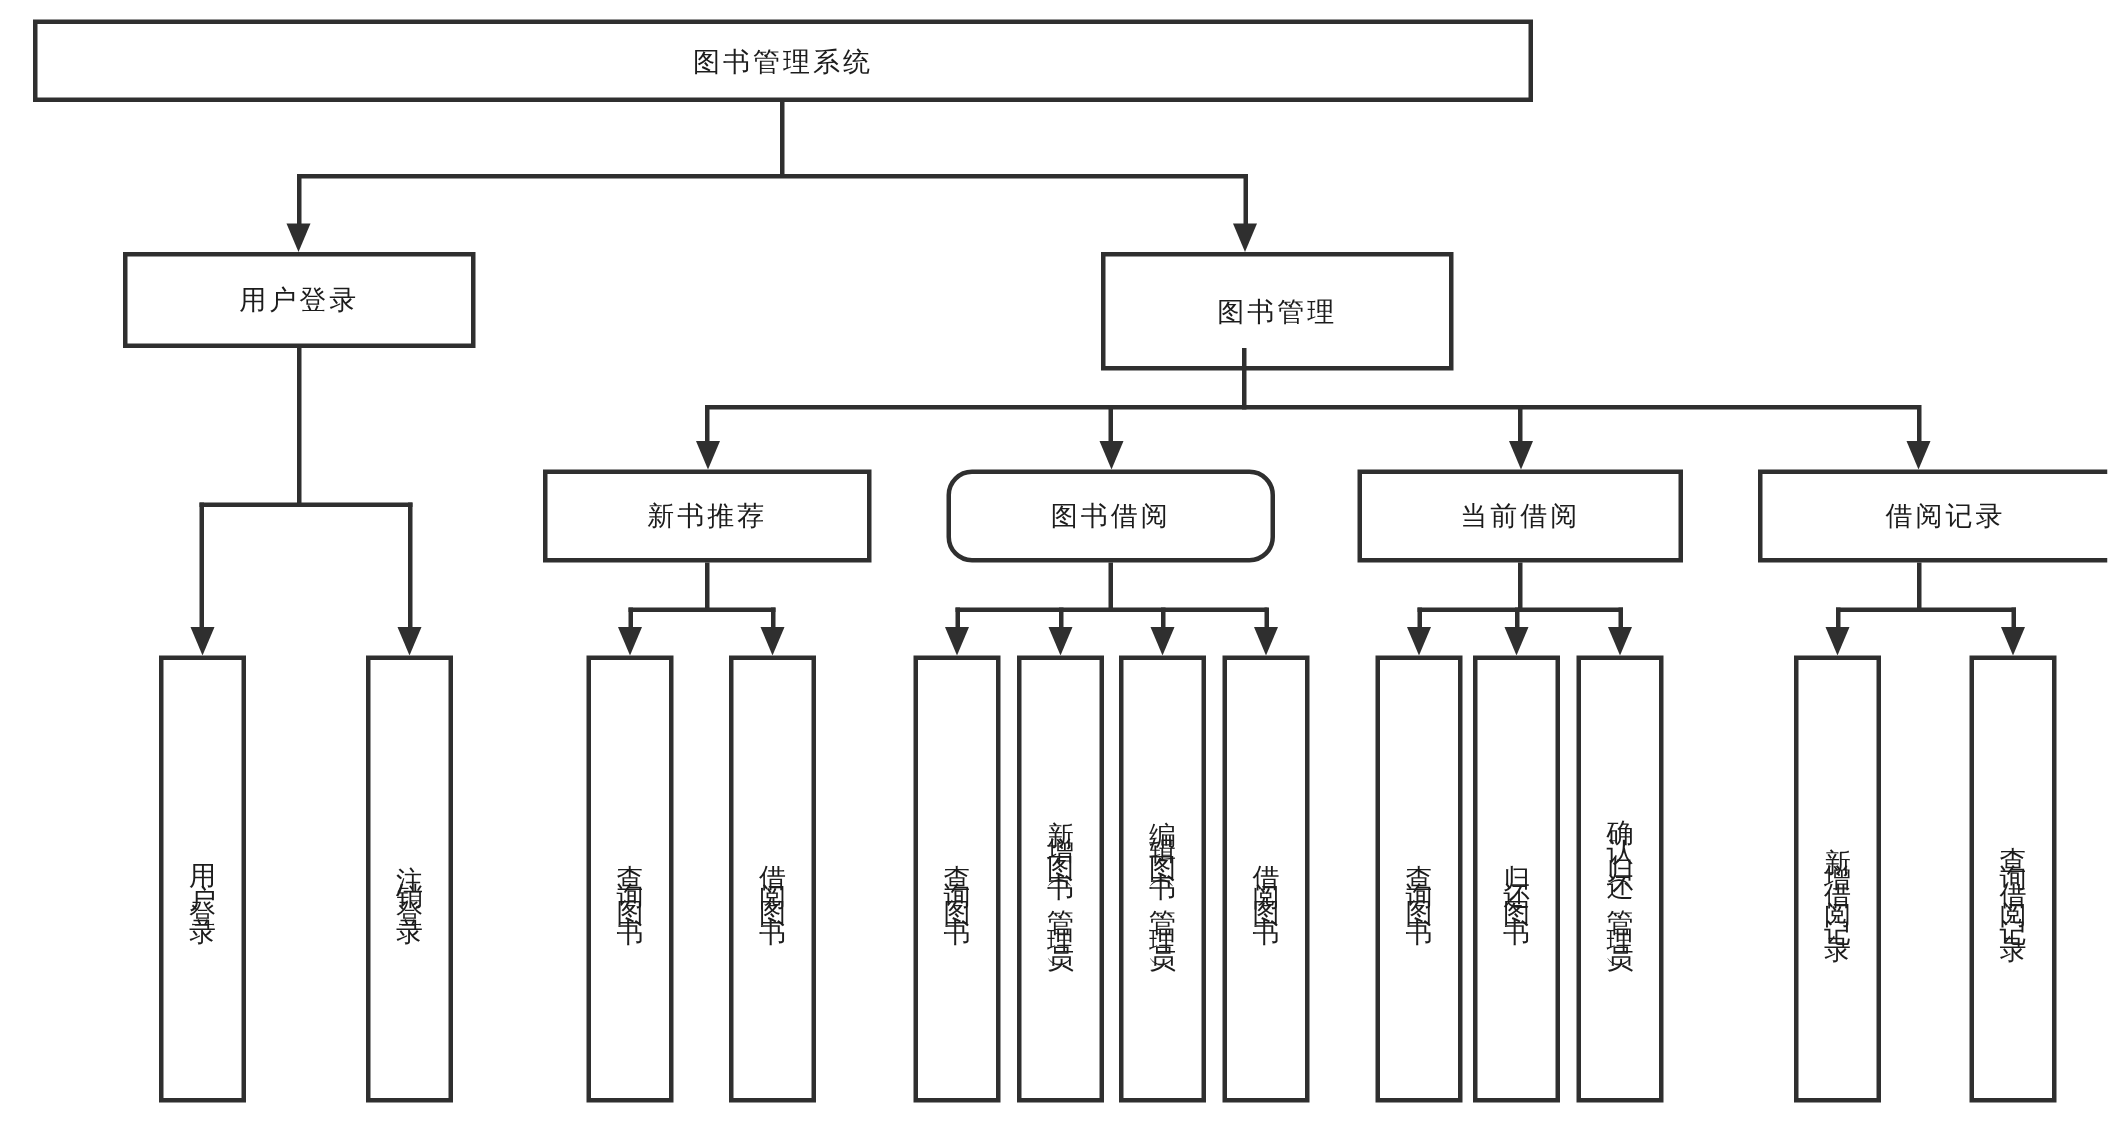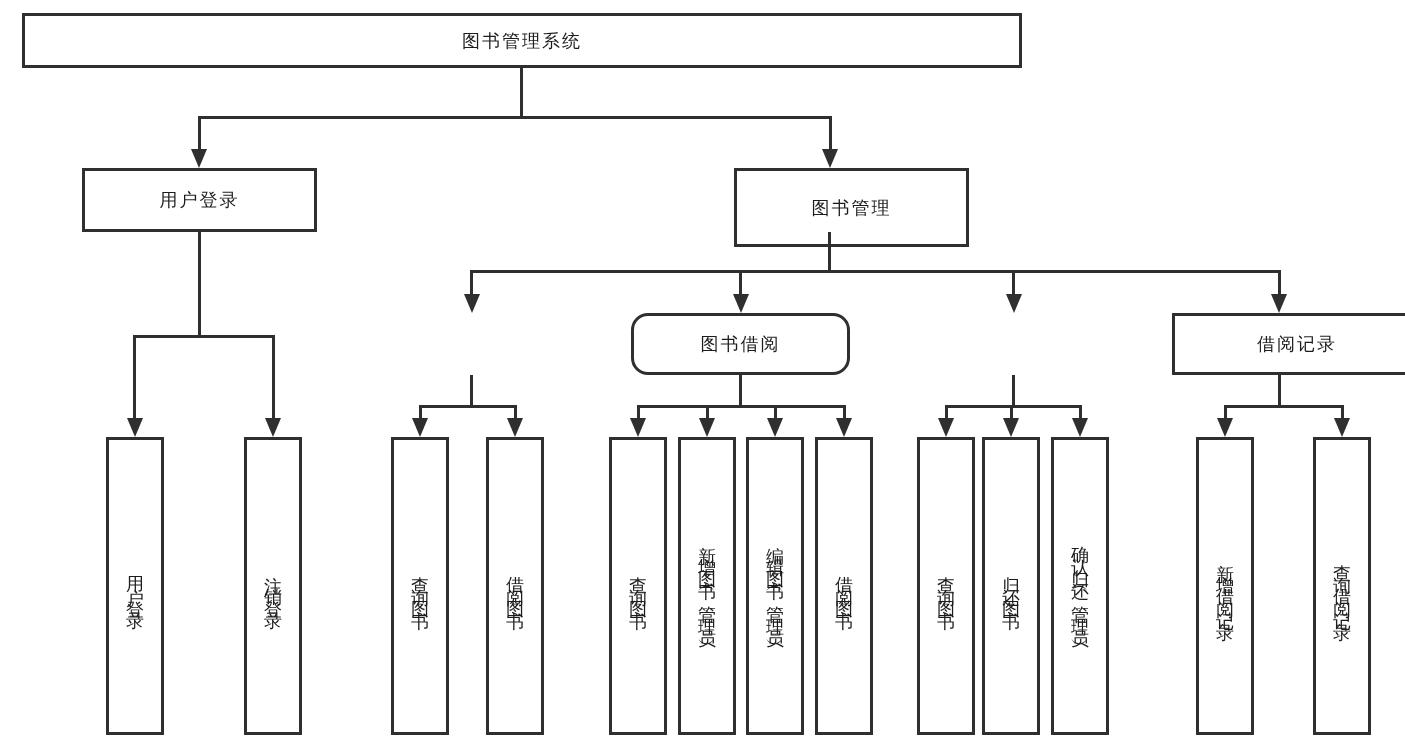--- a/index.html
+++ b/index.html
@@ -78,22 +78,28 @@
   <div class="hline" style="left:470px;top:270px;width:810px;"></div>
   <div class="vline" style="left:470px;top:270px;height:28px;"></div>
   <div class="arrow" style="left:464px;top:294px;"></div>
   <div class="vline" style="left:739px;top:270px;height:28px;"></div>
   <div class="arrow" style="left:733px;top:294px;"></div>
   <div class="vline" style="left:1012px;top:270px;height:28px;"></div>
   <div class="arrow" style="left:1006px;top:294px;"></div>
   <div class="vline" style="left:1278px;top:270px;height:28px;"></div>
   <div class="arrow" style="left:1271px;top:294px;"></div>
 
+  <div class="hbox" style="left:362px;top:313px;width:219px;height:62px;">
+    <span>新书推荐</span>
+  </div>
   <div class="hbox" style="left:631px;top:313px;width:219px;height:62px;border-radius:17px;">
     <span>图书借阅</span>
+  </div>
+  <div class="hbox" style="left:905px;top:313px;width:217px;height:62px;">
+    <span>当前借阅</span>
   </div>
   <div class="hbox" style="left:1172px;top:313px;width:250px;height:62px;">
     <span>借阅记录</span>
   </div>
 
   <div class="vline" style="left:470px;top:375px;height:33px;"></div>
   <div class="hline" style="left:419px;top:405px;width:98px;"></div>
   <div class="vline" style="left:419px;top:405px;height:16px;"></div>
   <div class="arrow" style="left:412px;top:418px;"></div>
   <div class="vline" style="left:514px;top:405px;height:16px;"></div>

